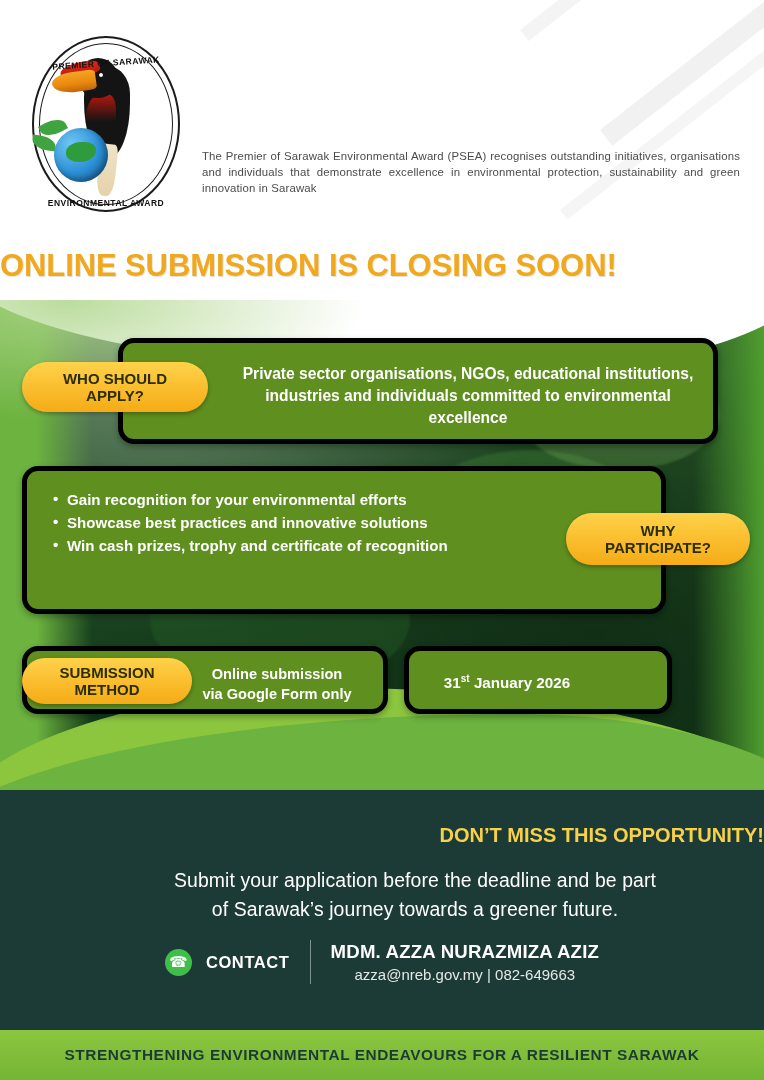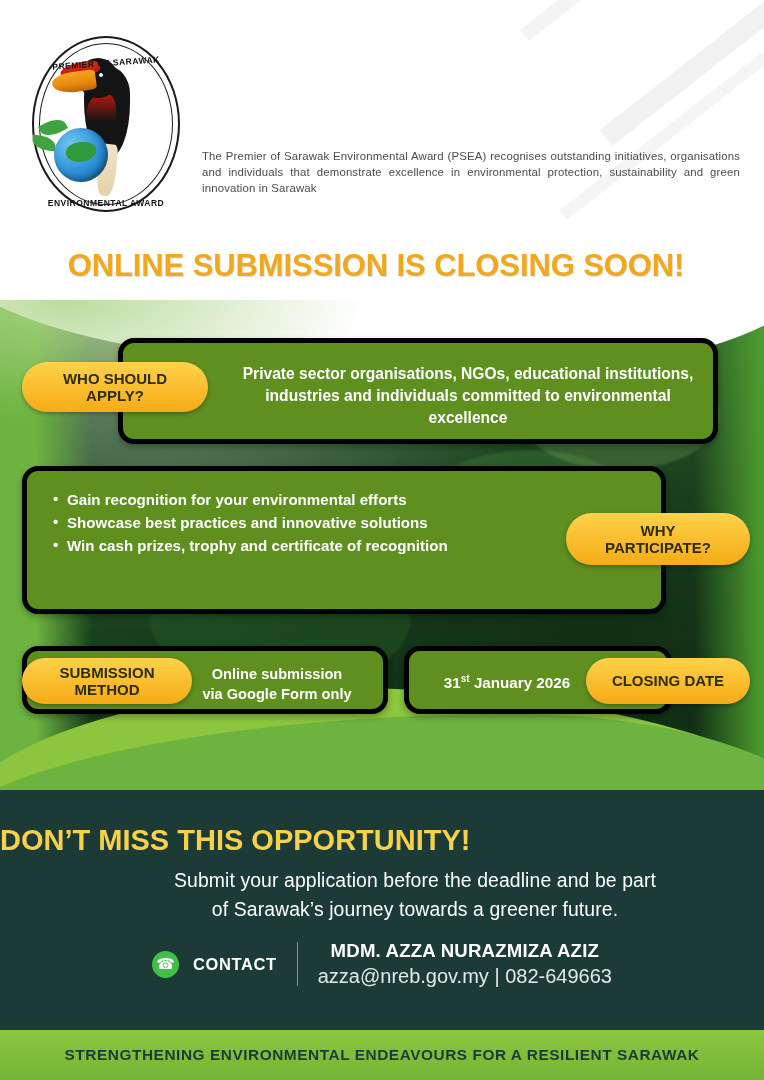--- a/index.html
+++ b/index.html
@@ -137,21 +137,20 @@
     color: #4b4b4b;
     font-size: 11.4px; line-height: 1.42;
     text-align: justify;
     letter-spacing: .15px;
   }
 
   
   .closing-soon {
     position: absolute;
     top: 248px; left: 0; width: 752px;
-    text-align: center;
     color: #f0a81e;
     font-size: 31px; font-weight: bold;
     letter-spacing: -0.1px;
     text-shadow: 1px 1px 0 rgba(120,80,0,.18);
   }
 
   
   .mid {
     position: absolute;
     top: 300px; left: 0; width: 764px; height: 492px;
@@ -267,23 +266,23 @@
   .pill-close { top: 658px; left: 586px; width: 164px; height: 46px; }
 
   
   .footer-dark {
     position: absolute;
     top: 790px; left: 0; width: 764px; height: 240px;
     background: #1d3b36;
   }
   .miss {
     position: absolute; top: 34px; left: 0; width: 100%;
-    text-align: left;
+    text-align: right;
     color: #f7d14a;
-    font-size: 29px; font-weight: bold;
+    font-size: 20px; font-weight: bold;
   }
   .miss-sub {
     position: absolute; top: 76px; left: 0; width: 100%;
     text-align: center;
     color: #ffffff;
     font-size: 19.4px; line-height: 1.48;
     letter-spacing: .1px;
     margin-left: 33px;
   }
   .contact-row {
@@ -299,21 +298,21 @@
   .contact-label {
     color: #ffffff; font-size: 16.5px; font-weight: bold; letter-spacing: .6px;
   }
   .contact-divider {
     width: 1px; height: 44px; background: #7d948f; margin: 0 6px;
   }
   .contact-name {
     color: #ffffff; font-size: 18.6px; font-weight: bold; letter-spacing: .2px;
   }
   .contact-detail {
-    color: #e3e9e7; font-size: 20px; margin-top: 3px;
+    color: #e3e9e7; font-size: 15px; margin-top: 3px;
   }
   .contact-block { display: flex; flex-direction: column; align-items: center; }
 
   
   .strip {
     position: absolute;
     bottom: 0; left: 0; width: 764px; height: 50px;
     background: linear-gradient(180deg,#8cc63f 0%,#74b435 100%);
     display: flex; align-items: center; justify-content: center;
   }
@@ -412,21 +411,20 @@
       <span>SUBMISSION</span><br>
       <span>METHOD</span>
     </div>
   </div>
 
   <div class="greenbox box-close">
     <div class="txt">
       <span>31</span><sup>st</sup><span> January 2026</span>
     </div>
   </div>
-  <div class="pill pill-close">CLOSING DATE</div>
 
   <div class="footer-dark">
     <div class="miss">DON’T MISS THIS OPPORTUNITY!</div>
     <div class="miss-sub">
       <span>Submit your application before the deadline and be part</span><br>
       <span>of Sarawak’s journey towards a greener future.</span>
     </div>
 
     <div class="contact-row">
       <div class="wa-icon">☎</div>

